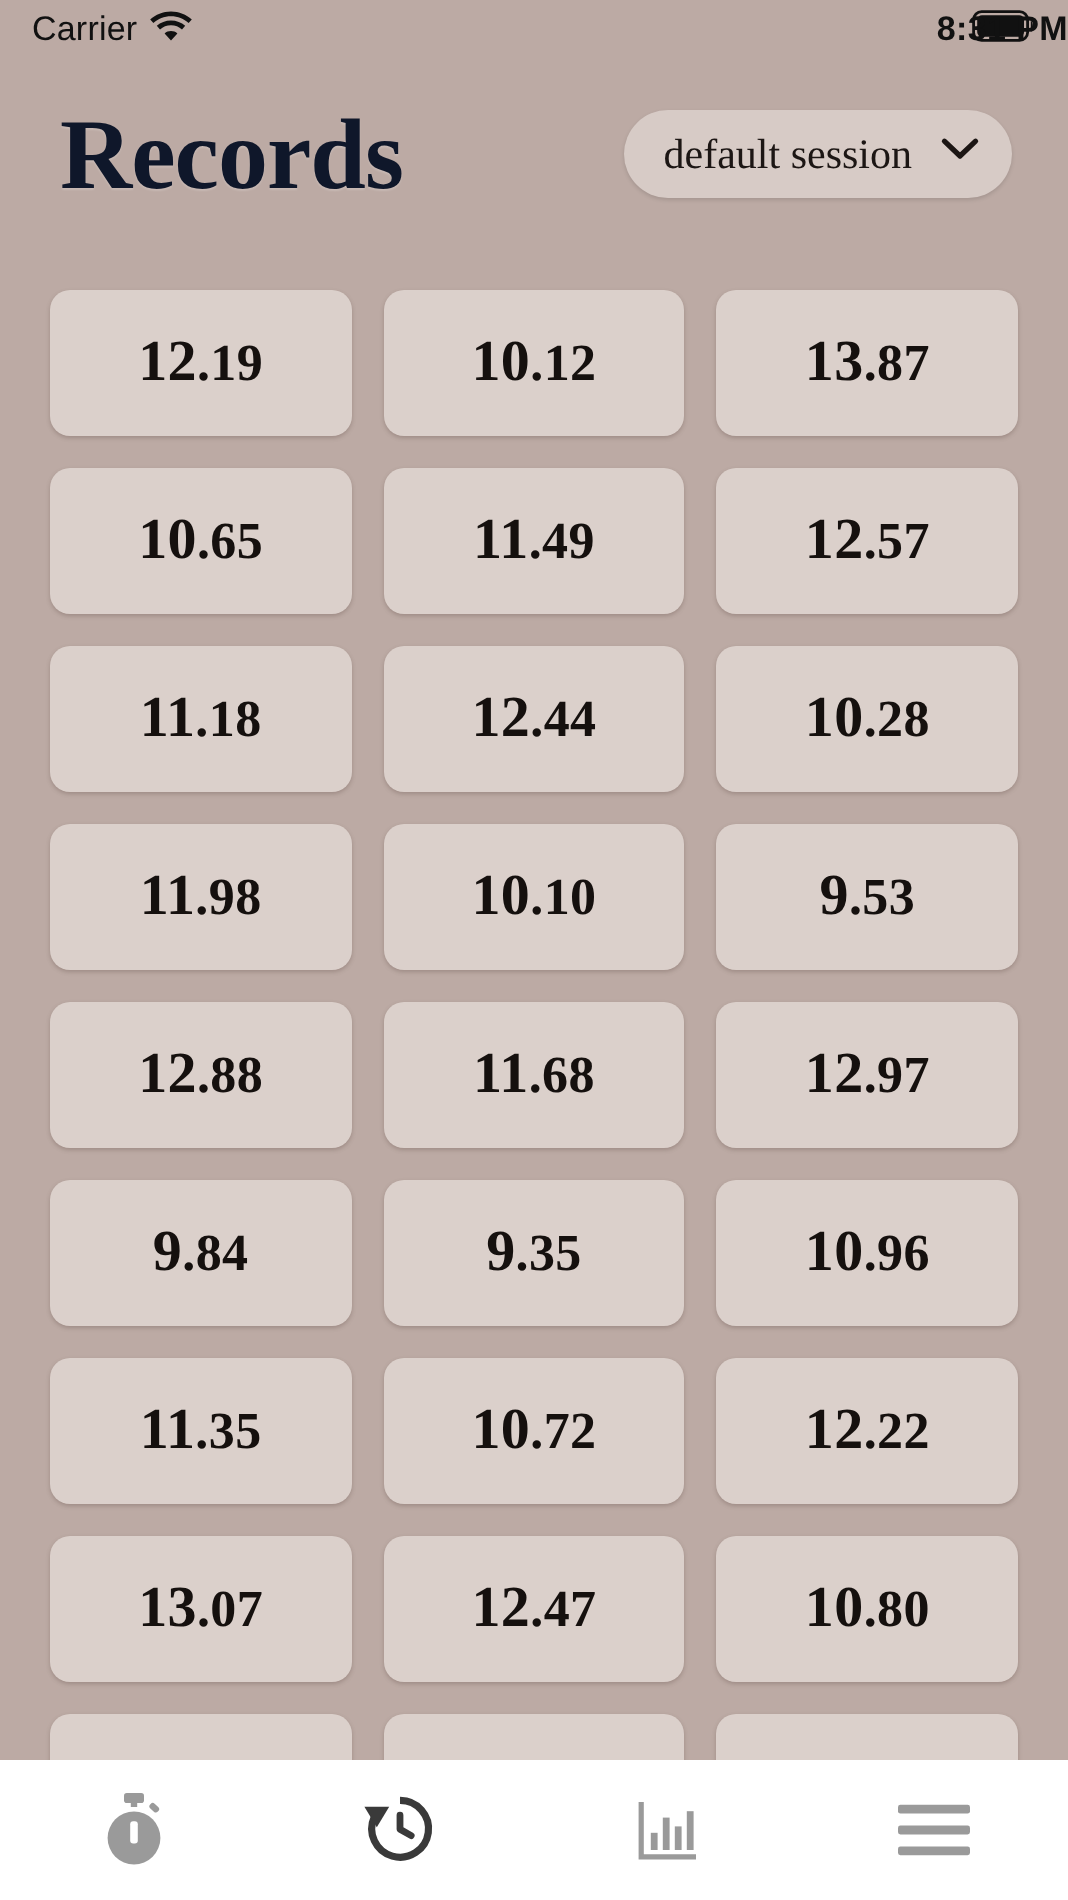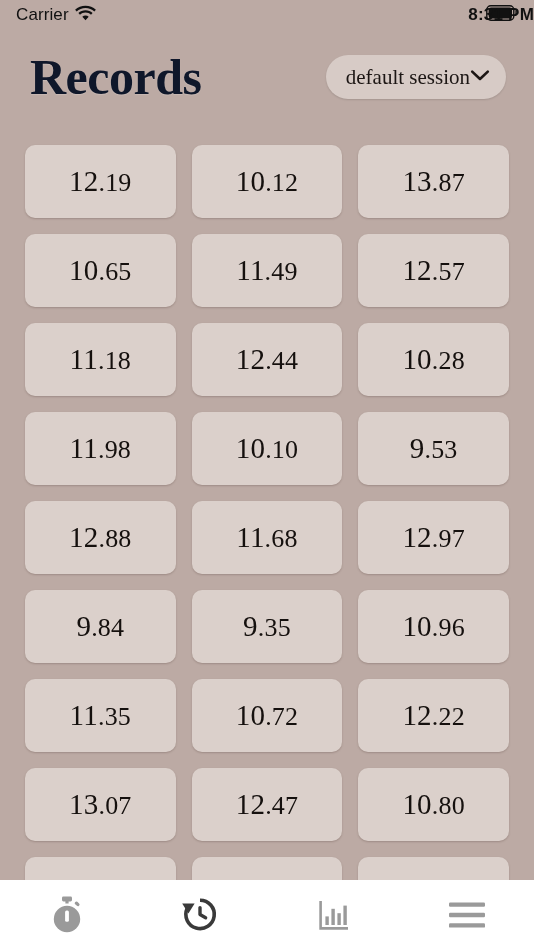--- a/index.html
+++ b/index.html
@@ -70,37 +70,39 @@
     line-height: 1;
     text-shadow: 0 1px 1px rgba(255,255,255,0.18);
   }
   .session-select {
     background: #d7cbc6;
     border-radius: 22px;
     height: 44px;
     padding: 0 16px 0 20px;
     display: flex;
     align-items: center;
+    gap: 14px;
     box-shadow: 0 1px 2px rgba(0,0,0,0.13);
     cursor: pointer;
   }
   .session-label {
     font-size: 21px;
     color: #1c1614;
     white-space: nowrap;
   }
   .chevron-down { display: block; }
 
   
   .records-scroll {
     position: absolute;
     top: 122px;
     left: 0; right: 0;
     bottom: 70px;
     overflow: hidden;
+    font-weight: bold;
   }
   .records-grid {
     display: grid;
     grid-template-columns: repeat(3, 1fr);
     gap: 16px;
     padding: 23px 25px 0 25px;
   }
   .record-card {
     background: #dbd0cb;
     border-radius: 10px;

